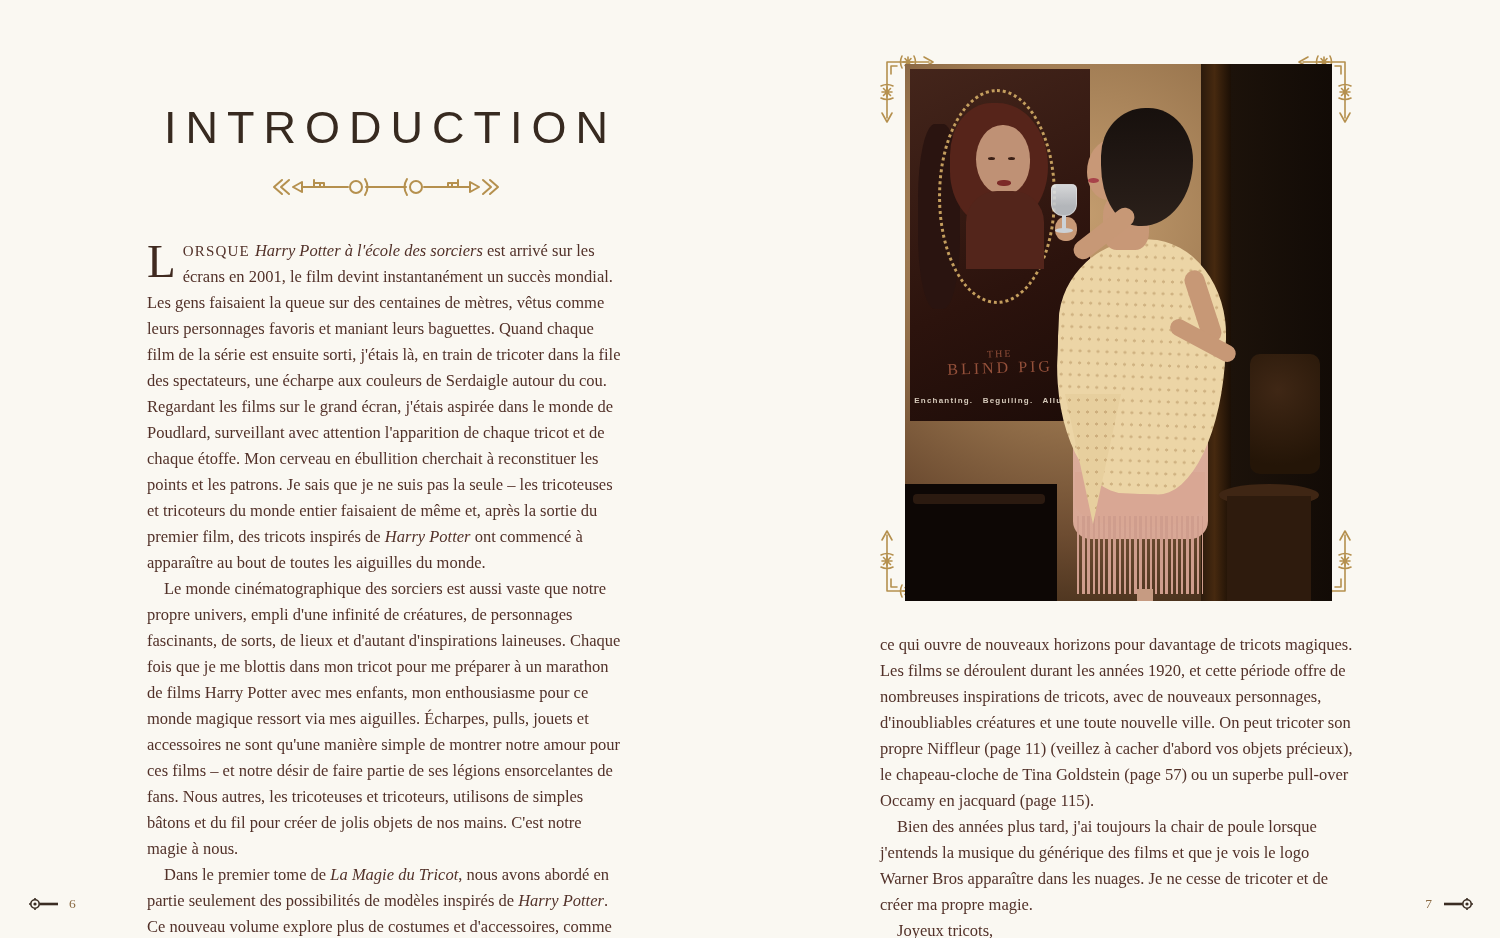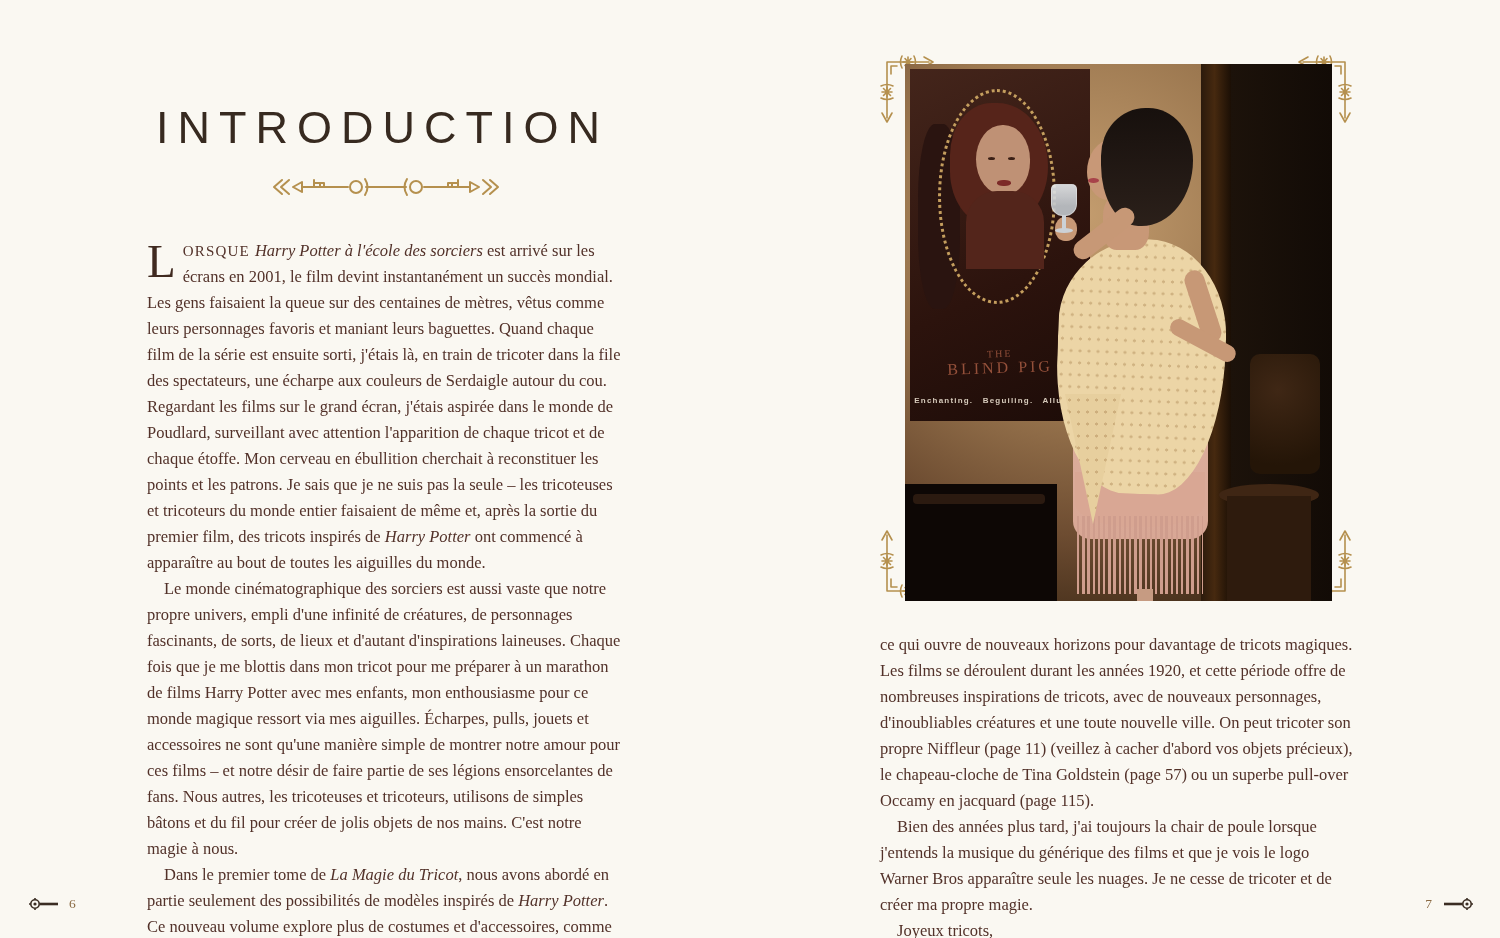--- a/index.html
+++ b/index.html
@@ -8,20 +8,21 @@
     background:#faf8f2;
     font-family:"Liberation Serif", serif;
     color:#523129;
     overflow:hidden;
   }
   .spread{position:absolute;inset:0;outline:1px solid #e5e2db;}
 
   
   .page-title{
     position:absolute;left:147px;top:102px;width:478px;margin:0;
+    text-align:center;
     font-family:"Liberation Sans", sans-serif;
     font-weight:300;
     font-size:45px;line-height:52px;
     letter-spacing:9px;padding-left:9px;box-sizing:border-box;
     color:#372a20;text-transform:uppercase;
   }
   .divider{position:absolute;left:147px;top:174px;width:478px;text-align:center;}
   .divider svg{display:inline-block;}
 
   .column{position:absolute;font-size:16.5px;line-height:26px;color:#523129;text-align:left;}
@@ -238,21 +239,21 @@
     <div class="hair"></div>
     <div class="arm-raised"></div>
     <div class="hand"></div>
     <div class="glass-bowl"></div>
     <div class="glass-stem"></div>
     <div class="glass-foot"></div>
   </figure>
 
   <div class="column col-right">
     <p><span><span>ce qui ouvre de nouveaux horizons pour davantage de tricots magiques. Les films se déroulent durant les années 1920, et cette période offre de nombreuses inspirations de tricots, avec de nouveaux personnages, d'inoubliables créatures et une toute nouvelle ville. On peut tricoter son propre Niffleur (page 11) (veillez à cacher d'abord vos objets précieux), le chapeau-cloche de Tina Goldstein (page 57) ou un superbe pull-over Occamy en jacquard (page 115).</span></span></p>
-    <p class="indent"><span><span>Bien des années plus tard, j'ai toujours la chair de poule lorsque j'entends la musique du générique des films et que je vois le logo Warner Bros apparaître seule les nuages. Je ne cesse de tricoter et de créer ma propre magie.</span></span></p>
+    <p class="indent"><span><span>Bien des années plus tard, j'ai toujours la chair de poule lorsque j'entends la musique du générique des films et que je vois le logo Warner Bros apparaître dans les nuages. Je ne cesse de tricoter et de créer ma propre magie.</span></span></p>
     <p class="indent">Joyeux tricots,</p>
 
   </div>
 
   <div class="folio folio-right">
     <span class="num">7</span>
     <svg class="mirror-x" width="32" height="14" viewBox="0 0 32 14" fill="none" stroke="currentColor" stroke-width="1.6">
       <circle cx="7" cy="7" r="4.2"></circle>
       <circle cx="7" cy="7" r="1.6" fill="currentColor" stroke="none"></circle>
       <path d="M1 7 H2.6 M7 1 V2.6 M7 11.4 V13"></path>

